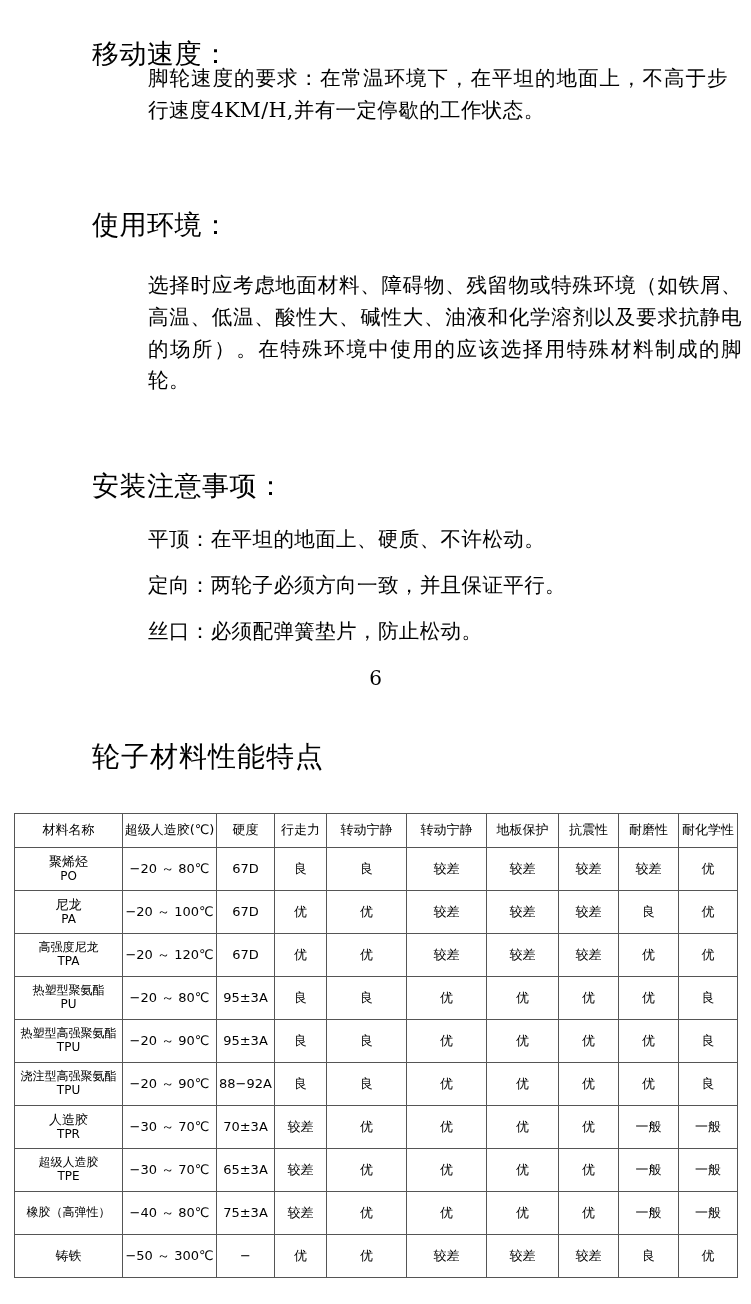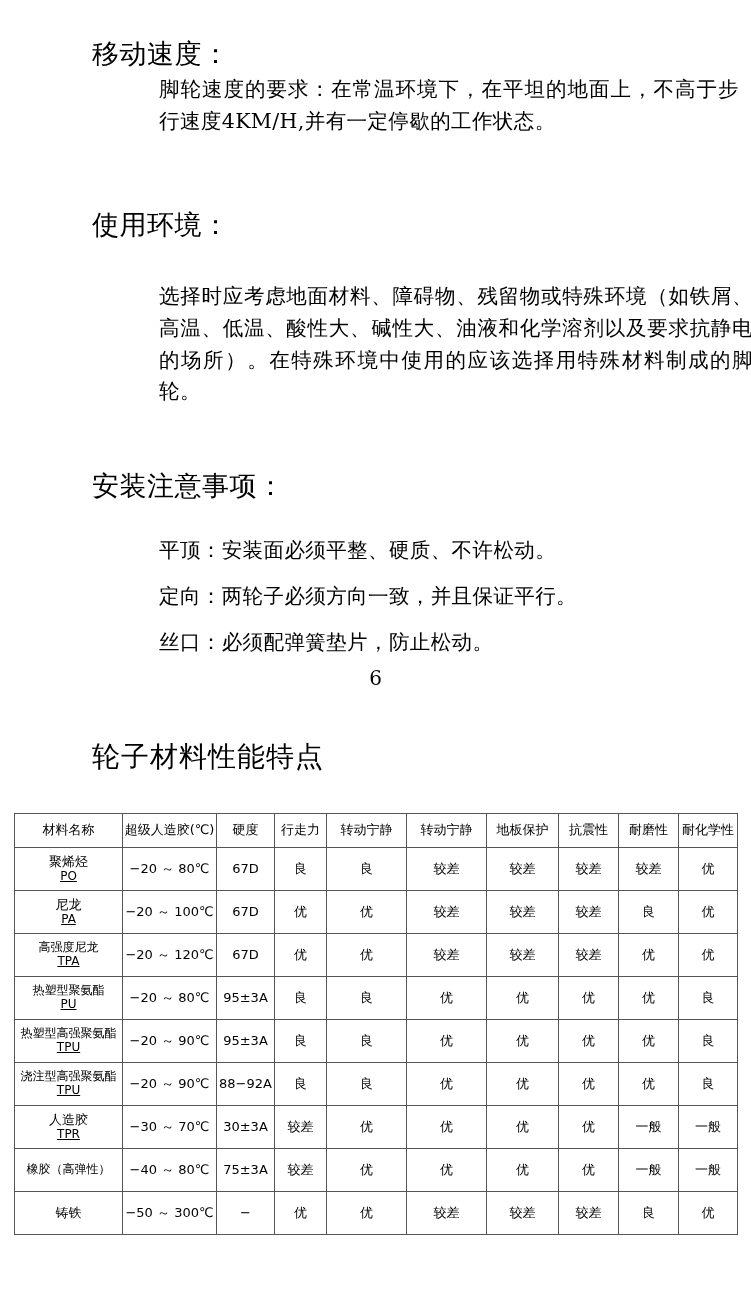--- a/index.html
+++ b/index.html
@@ -26,21 +26,21 @@
     font-size: 27px;
     line-height: 1.35;
     margin: 0;
     font-weight: 400;
     letter-spacing: 0.5px;
   }
   .body-text {
     font-family: "DejaVu Serif", "Liberation Serif", serif;
     font-size: 20.5px;
     line-height: 1.55;
-    margin: 11px;
+    margin: 0;
     text-align: justify;
     letter-spacing: 0.4px;
   }
   .blk-speed-title { position: absolute; left: 92px; top: 12px; margin-top: 24px; }
   .blk-speed-body  { position: absolute; left: 148px; top: 63px; width: 580px; }
 
   .blk-env-title   { position: absolute; left: 92px; top: 207px; }
   .blk-env-body    { position: absolute; left: 148px; top: 270px; width: 594px; }
 
   .blk-install-title { position: absolute; left: 92px; top: 468px; }
@@ -95,21 +95,20 @@
     height: 33px;
   }
   td.matname {
     font-size: 13.5px;
     line-height: 1.2;
     margin-top: 15px;
   }
   td.matname .en {
     font-size: 12px;
     display: block;
-    text-decoration: underline;
   }
   td.matname .cn {
     display: block;
   }
   td.matname .cn.small {
     font-size: 12px;
   }
   .col0 { width: 108px; }
   .col1 { width: 94px; }
   .col2 { width: 58px; }
@@ -126,21 +125,21 @@
 
 <div class="page">
 
   <div class="sec-title blk-speed-title">移动速度：</div>
   <div class="body-text blk-speed-body">脚轮速度的要求：在常温环境下，在平坦的地面上，不高于步行速度4KM/H,并有一定停歇的工作状态。</div>
 
   <div class="sec-title blk-env-title">使用环境：</div>
   <div class="body-text blk-env-body">选择时应考虑地面材料、障碍物、残留物或特殊环境（如铁屑、高温、低温、酸性大、碱性大、油液和化学溶剂以及要求抗静电的场所）。在特殊环境中使用的应该选择用特殊材料制成的脚轮。</div>
 
   <div class="sec-title blk-install-title">安装注意事项：</div>
-  <div class="body-text blk-install-1">平顶：安装面必须平整、硬质、不许松动。</div>
+  <div class="body-text blk-install-1">平顶：在平坦的地面上、硬质、不许松动。</div>
   <div class="body-text blk-install-2">定向：两轮子必须方向一致，并且保证平行。</div>
   <div class="body-text blk-install-3">丝口：必须配弹簧垫片，防止松动。</div>
 
   <div class="page-number">6</div>
 
   <div class="table-title">轮子材料性能特点</div>
 
   <div class="table-wrap">
     <table class="perf">
       <colgroup>
@@ -259,21 +258,36 @@
             <td>优</td>
             <td>优</td>
             <td>良</td>
           </tr>
           <tr>
             <td class="matname">
               <span class="cn">人造胶</span>
               <span class="en">TPR</span>
             </td>
             <td>−30 ～ 70℃</td>
-            <td>30±3A</td>
+            <td>70±3A</td>
+            <td>较差</td>
+            <td>优</td>
+            <td>优</td>
+            <td>优</td>
+            <td>优</td>
+            <td>一般</td>
+            <td>一般</td>
+          </tr>
+          <tr>
+            <td class="matname">
+              <span class="cn small">超级人造胶</span>
+              <span class="en">TPE</span>
+            </td>
+            <td>−30 ～ 70℃</td>
+            <td>65±3A</td>
             <td>较差</td>
             <td>优</td>
             <td>优</td>
             <td>优</td>
             <td>优</td>
             <td>一般</td>
             <td>一般</td>
           </tr>
           <tr>
             <td class="matname">

